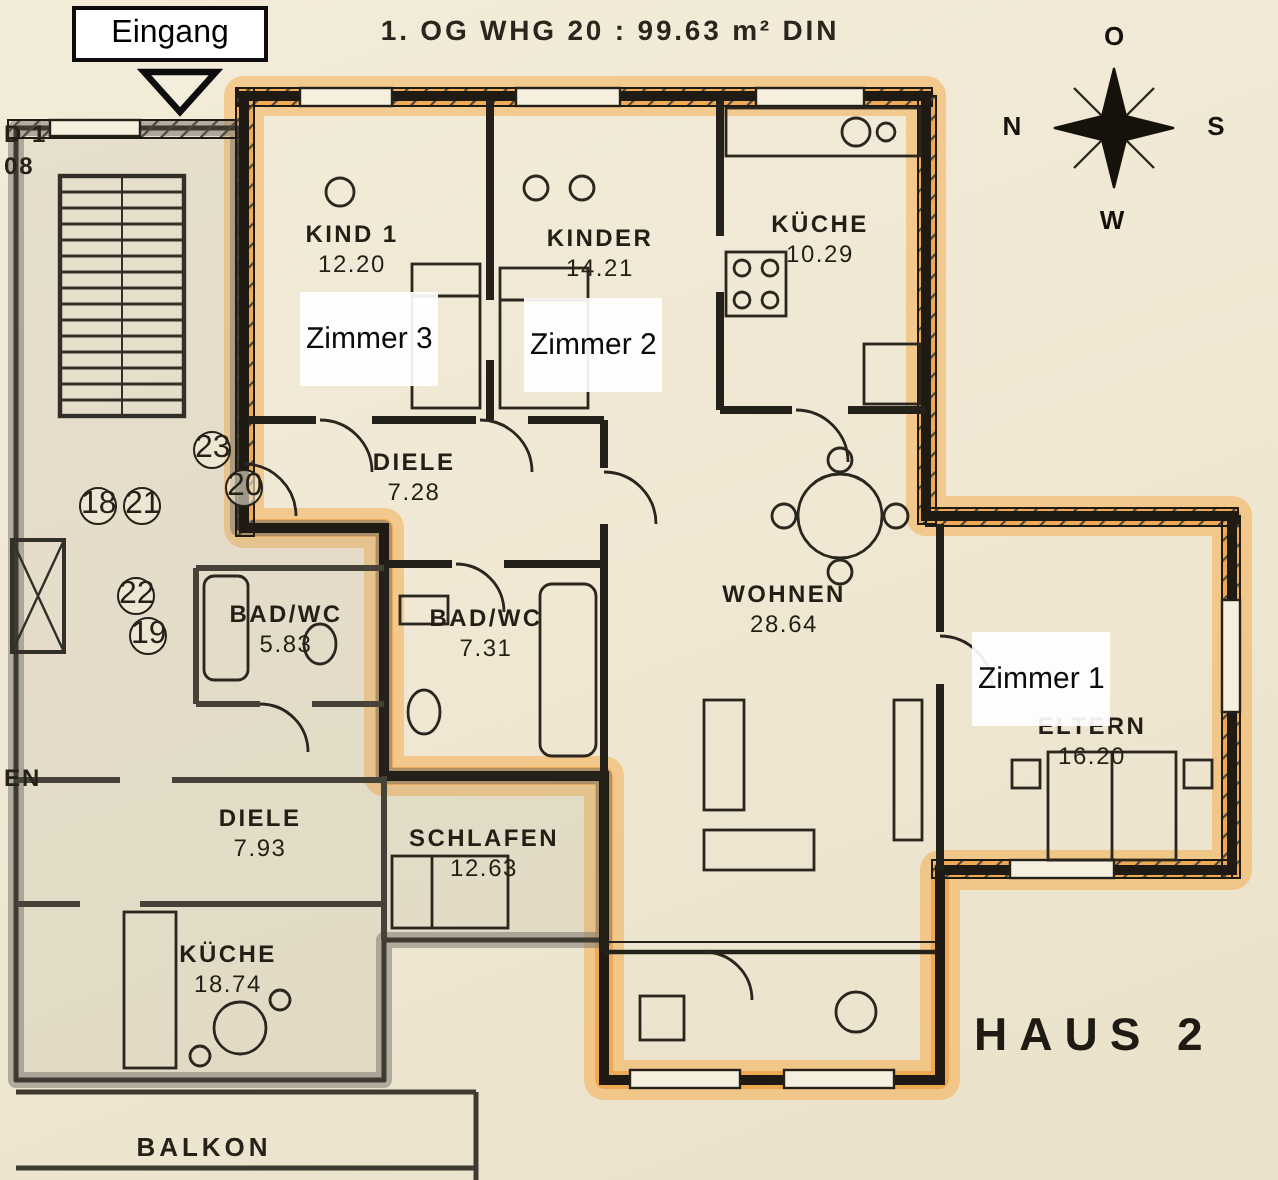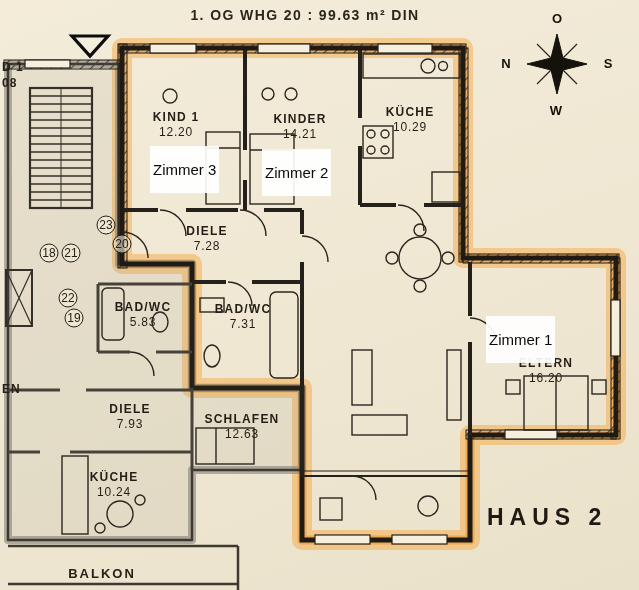--- a/index.html
+++ b/index.html
@@ -15,21 +15,21 @@
   .title{position:absolute;left:305px;top:7px;transform:translateX(-50%);
     font-size:14px;font-weight:700;letter-spacing:1.4px;color:#2a261d;white-space:nowrap;}
   .entrance{position:absolute;left:36px;top:3px;width:94px;height:24px;
     background:#ffffff;border:2px solid #0d0d0d;display:flex;align-items:center;justify-content:center;
     font-size:16px;font-weight:500;color:#000;}
   .haus{position:absolute;left:487px;top:504px;font-size:23px;font-weight:700;
     letter-spacing:6px;color:#1f1b14;white-space:nowrap;}
   .zimmer{position:absolute;font-size:15px;font-weight:500;color:#0b0b0b;
     background:rgba(255,255,255,0.92);padding:15px 3px;white-space:nowrap;}
   .circnum{position:absolute;width:17px;height:17px;border:1.6px solid #26221a;border-radius:50%;
-    font-size:12px;line-height:16px;text-align:center;color:#26221a;background:rgba(243,236,217,0.6);
+    font-size:16px;line-height:16px;text-align:center;color:#26221a;background:rgba(243,236,217,0.6);
     transform:translate(-50%,-50%);}
   .compass-letter{position:absolute;transform:translate(-50%,-50%);font-size:13px;font-weight:700;color:#15120c;}
   .partial{position:absolute;font-size:12px;font-weight:700;letter-spacing:1px;color:#26221a;}
   .balkon{position:absolute;left:102px;top:566px;transform:translateX(-50%);
     font-size:13px;font-weight:700;letter-spacing:2px;color:#26221a;}
 </style>
 </head>
 <body>
 
 <div class="stage">
@@ -181,20 +181,21 @@
     <polygon points="72,36 108,36 90,56" fill="#f4eedd" stroke="#0d0d0d" stroke-width="3.2"></polygon>
 
     <g>
       <path d="M537,44 L577,84 M577,44 L537,84" stroke="#2a261f" stroke-width="1.2"></path>
       <polygon points="557,34 563,58 587,64 563,70 557,94 551,70 527,64 551,58" fill="#15120c" stroke="#15120c" stroke-width="1"></polygon>
     </g>
   </svg>
 
   <div class="title">1. OG WHG 20 : 99.63 m² DIN</div>
 
+  <div class="entrance">Eingang</div>
 
   <div class="compass-letter" style="left:557px;top:18px">O</div>
   <div class="compass-letter" style="left:506px;top:63px">N</div>
   <div class="compass-letter" style="left:608px;top:63px">S</div>
   <div class="compass-letter" style="left:556px;top:110px">W</div>
 
   <div class="lbl" style="left:176px;top:110px">
     <div class="rname">KIND 1</div>
     <div class="rarea">12.20</div>
   </div>
@@ -207,40 +208,44 @@
     <div class="rarea">10.29</div>
   </div>
   <div class="lbl" style="left:207px;top:224px">
     <div class="rname">DIELE</div>
     <div class="rarea">7.28</div>
   </div>
   <div class="lbl" style="left:243px;top:302px">
     <div class="rname">BAD/WC</div>
     <div class="rarea">7.31</div>
   </div>
+  <div class="lbl" style="left:392px;top:290px">
+    <div class="rname">WOHNEN</div>
+    <div class="rarea">28.64</div>
+  </div>
   <div class="lbl" style="left:546px;top:356px">
     <div class="rname">ELTERN</div>
     <div class="rarea">16.20</div>
   </div>
 
   <div class="lbl" style="left:143px;top:300px">
     <div class="rname">BAD/WC</div>
     <div class="rarea">5.83</div>
   </div>
   <div class="lbl" style="left:130px;top:402px">
     <div class="rname">DIELE</div>
     <div class="rarea">7.93</div>
   </div>
   <div class="lbl" style="left:242px;top:412px">
     <div class="rname">SCHLAFEN</div>
     <div class="rarea">12.63</div>
   </div>
   <div class="lbl" style="left:114px;top:470px">
     <div class="rname">KÜCHE</div>
-    <div class="rarea">10.24</div>
+    <div class="rarea">18.74</div>
   </div>
   <div class="balkon">BALKON</div>
 
   <div class="zimmer" style="left:150px;top:146px">Zimmer 3</div>
   <div class="zimmer" style="left:262px;top:149px">Zimmer 2</div>
   <div class="zimmer" style="left:486px;top:316px">Zimmer 1</div>
 
   <div class="circnum" style="left:106px;top:225px">23</div>
   <div class="circnum" style="left:122px;top:244px">20</div>
   <div class="circnum" style="left:49px;top:253px">18</div>

